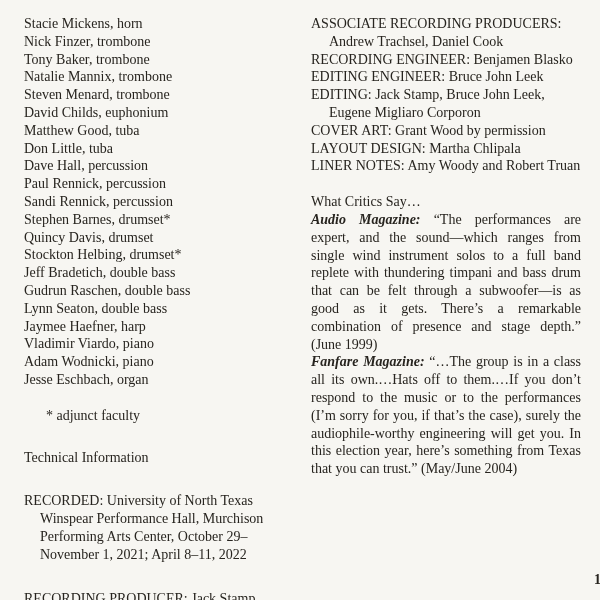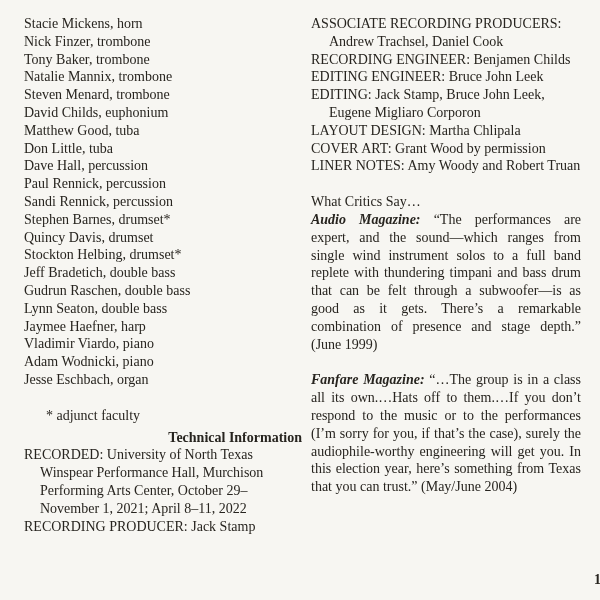--- a/index.html
+++ b/index.html
@@ -31,39 +31,39 @@
 
   .line { white-space: nowrap; }
 
   .hang {
     padding-left: 18px;
     text-indent: -18px;
   }
   .hang-tech {
     padding-left: 16px;
     text-indent: -16px;
+    margin-top: 26px;
   }
 
   .footnote { margin-top: 18px; margin-left: 22px; }
 
   .tech-heading {
-    margin-top: 4px;
-    font-weight: bold;
-    text-align: right;
+    margin-top: 24px;
+    font-weight: normal;
   }
 
   .critics-heading {
     margin-top: 18px;
   }
 
   .review {
     margin: 0;
     text-align: justify;
   }
-  .review.fanfare { margin-top: 18px; }
+  .review.fanfare { }
   .src { font-weight: bold; font-style: italic; }
 
   .page-number {
     position: absolute;
     left: 0;
     right: 0;
     bottom: 11px;
     text-align: right;
     font-weight: bold;
     letter-spacing: 0.5px;
@@ -134,29 +134,29 @@
       </div>
 
   </div>
 
   <div class="col right">
 
     <div>
 
         <div class="hang">ASSOCIATE RECORDING PRODUCERS: Andrew Trachsel, Daniel Cook</div>
 
-        <div class="hang">RECORDING ENGINEER: Benjamen Childs</div>
+        <div class="hang">RECORDING ENGINEER: Benjamen Blasko</div>
 
         <div class="hang">EDITING ENGINEER: Bruce John Leek</div>
 
         <div class="hang">EDITING: Jack Stamp, Bruce John Leek, Eugene Migliaro Corporon</div>
 
+        <div class="hang">COVER ART: Grant Wood by permission</div>
+
         <div class="hang">LAYOUT DESIGN: Martha Chlipala</div>
-
-        <div class="hang">COVER ART: Grant Wood by permission</div>
 
         <div class="hang">LINER NOTES: Amy Woody and Robert Truan</div>
       </div>
 
     <div class="critics-heading">What Critics Say…</div>
 
     <p class="review">
       <span class="src">Audio Magazine:</span>
       <span>“The performances are expert, and the sound—which ranges from single wind instrument solos to a full band replete with thundering timpani and bass drum that can be felt through a subwoofer—is as good as it gets. There’s a remarkable combination of presence and stage depth.” (June 1999)</span>
     </p>

